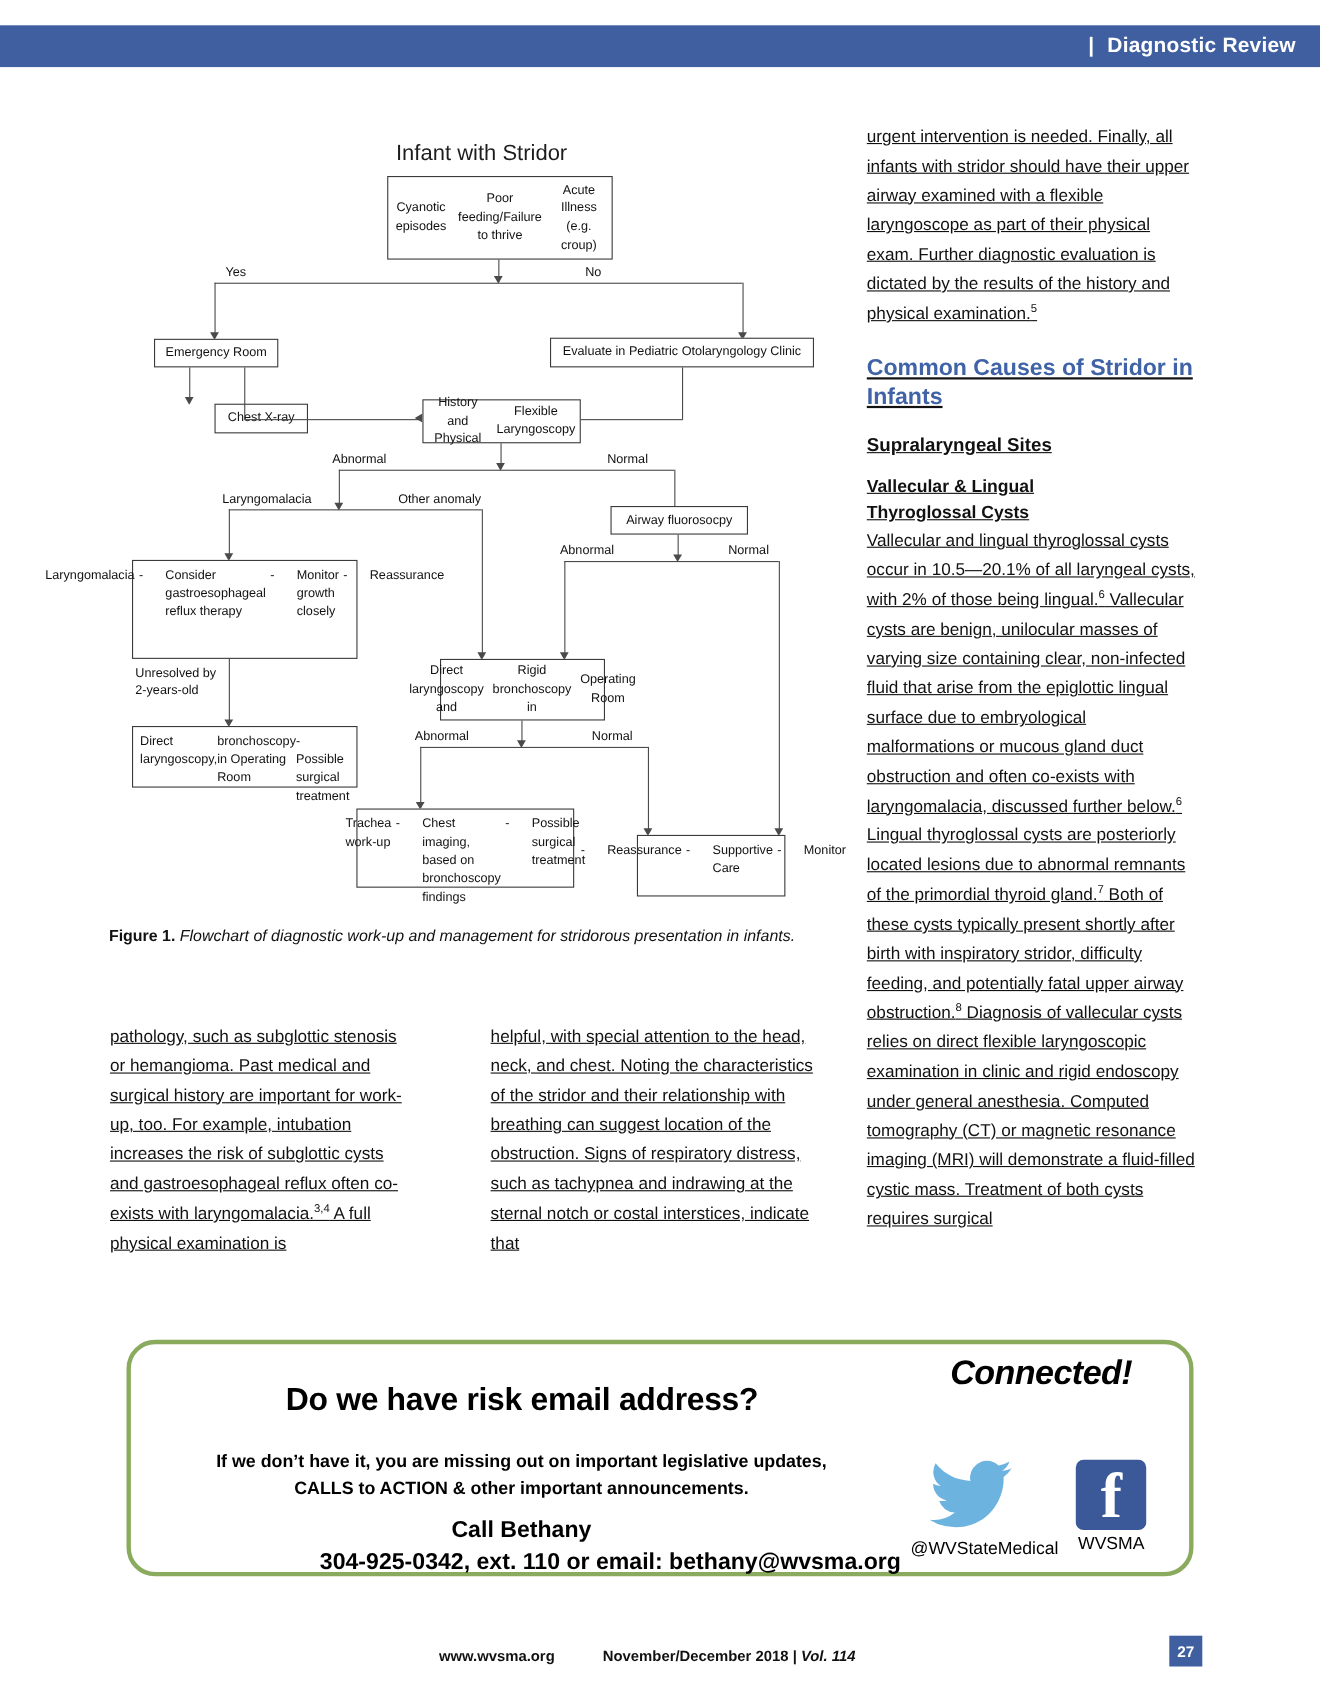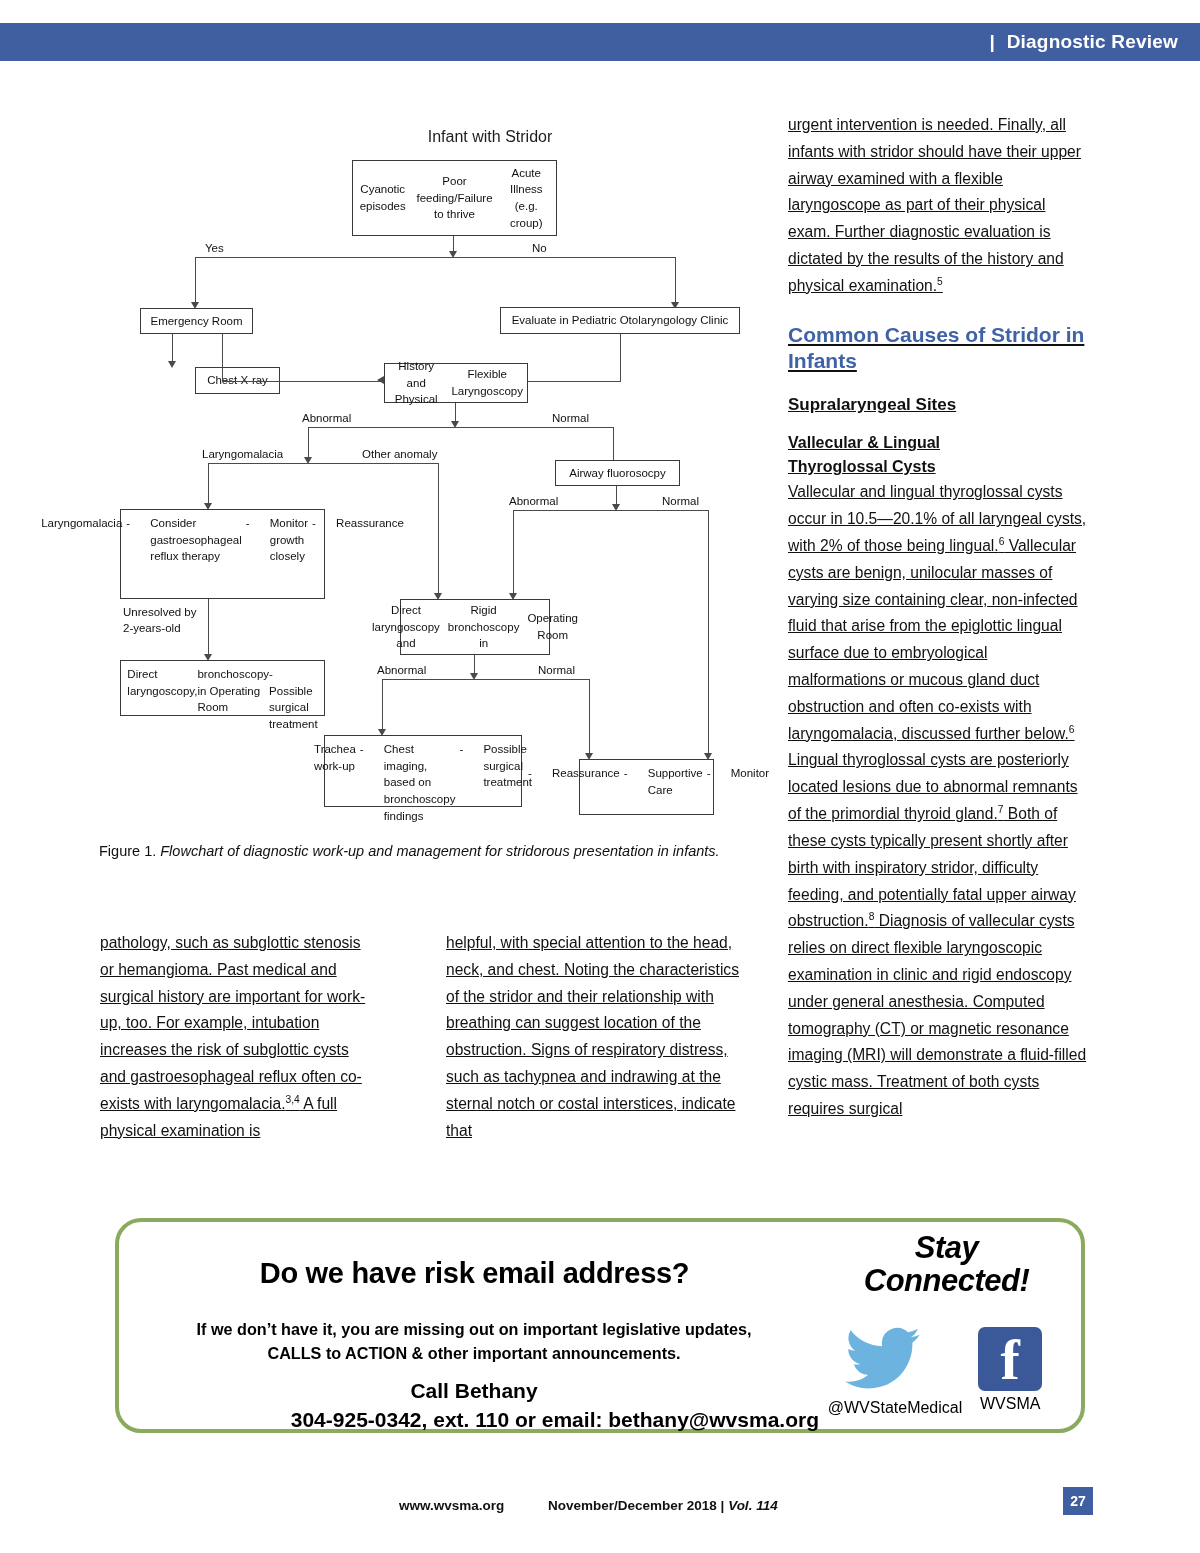--- a/index.html
+++ b/index.html
@@ -27,21 +27,21 @@
   
   .page{ position:absolute; left:0; top:0; width:1200px; height:1553px; }
 
   
   .flow{
     position:absolute; left:95px; top:110px; width:670px; height:720px;
     font-family:"Liberation Sans", sans-serif;
   }
   .flow-title{
     position:absolute; left:265px; top:18px; width:260px;
-    text-align:center; font-size:16px; color:#1d1d1d; font-weight:400;
+    text-align:left; font-size:20px; color:#1d1d1d; font-weight:400;
   }
   .fbox{
     position:absolute; border:1.6px solid #3a3a3a; background:#fff;
     font-size:11.5px; line-height:1.45; color:#111;
     display:flex; justify-content:center;
   }
   .fbox.center{ align-items:center; text-align:center; }
   .fbox.left{ align-items:flex-start; text-align:left; padding:5px 7px; }
   .fbox .ln{ display:block; width:100%; }
   .fbox.center .ln{ padding:2px 4px; }
@@ -69,21 +69,21 @@
     position:absolute; font-size:11.5px; color:#111; white-space:nowrap;
     background:#fff; padding:0 2px;
   }
 
   
   .fig-cap{
     position:absolute; left:99px; top:841px; width:655px;
     font-size:14.5px; line-height:1.5; color:#111;
     font-style:italic;
   }
-  .fig-cap b{ font-style:normal; font-weight:normal; }
+  .fig-cap b{ font-style:normal; font-weight:bold; }
 
   
   .col{
     position:absolute; font-size:15.6px; line-height:1.72; color:#111;
     text-align:left;
     text-decoration:underline;
   }
   .col p{ margin:0; }
   .col sup{ font-size:.66em; vertical-align:super; line-height:0; }
 
@@ -343,21 +343,20 @@
   <div class="ad">
     <div class="ad-head">Do we have risk email address?</div>
     <div class="ad-sub">
       <div>If we don’t have it, you are missing out on important legislative updates,</div>
       <div>CALLS to ACTION &amp; other important announcements.</div>
     </div>
     <div class="ad-call">Call Bethany</div>
     <div class="ad-phone">304-925-0342, ext. 110 or email: bethany@wvsma.org</div>
 
     <div class="ad-stay">
-      <div>Stay</div>
       <div>Connected!</div>
     </div>
 
     <div class="social">
       <div class="item">
         <svg width="76" height="64" viewBox="0 0 64 54">
           <path fill="#6cb3e0" d="M63 6.5c-2.3 1-4.8 1.7-7.4 2a13 13 0 0 0 5.7-7.1 26 26 0 0 1-8.2 3.1A13 13 0 0 0 31 13.3c0 1 .1 2 .3 3A36.7 36.7 0 0 1 4.6 2.8a13 13 0 0 0 4 17.3 12.9 12.9 0 0 1-5.9-1.6v.2c0 6.2 4.5 11.4 10.4 12.6a13 13 0 0 1-5.8.2 13 13 0 0 0 12.1 9A26 26 0 0 1 0 46a36.6 36.6 0 0 0 19.9 5.8c23.8 0 36.9-19.7 36.9-36.8v-1.7A26 26 0 0 0 63 6.5z"></path>
         </svg>
         <div class="cap">@WVStateMedical</div>
       </div>

